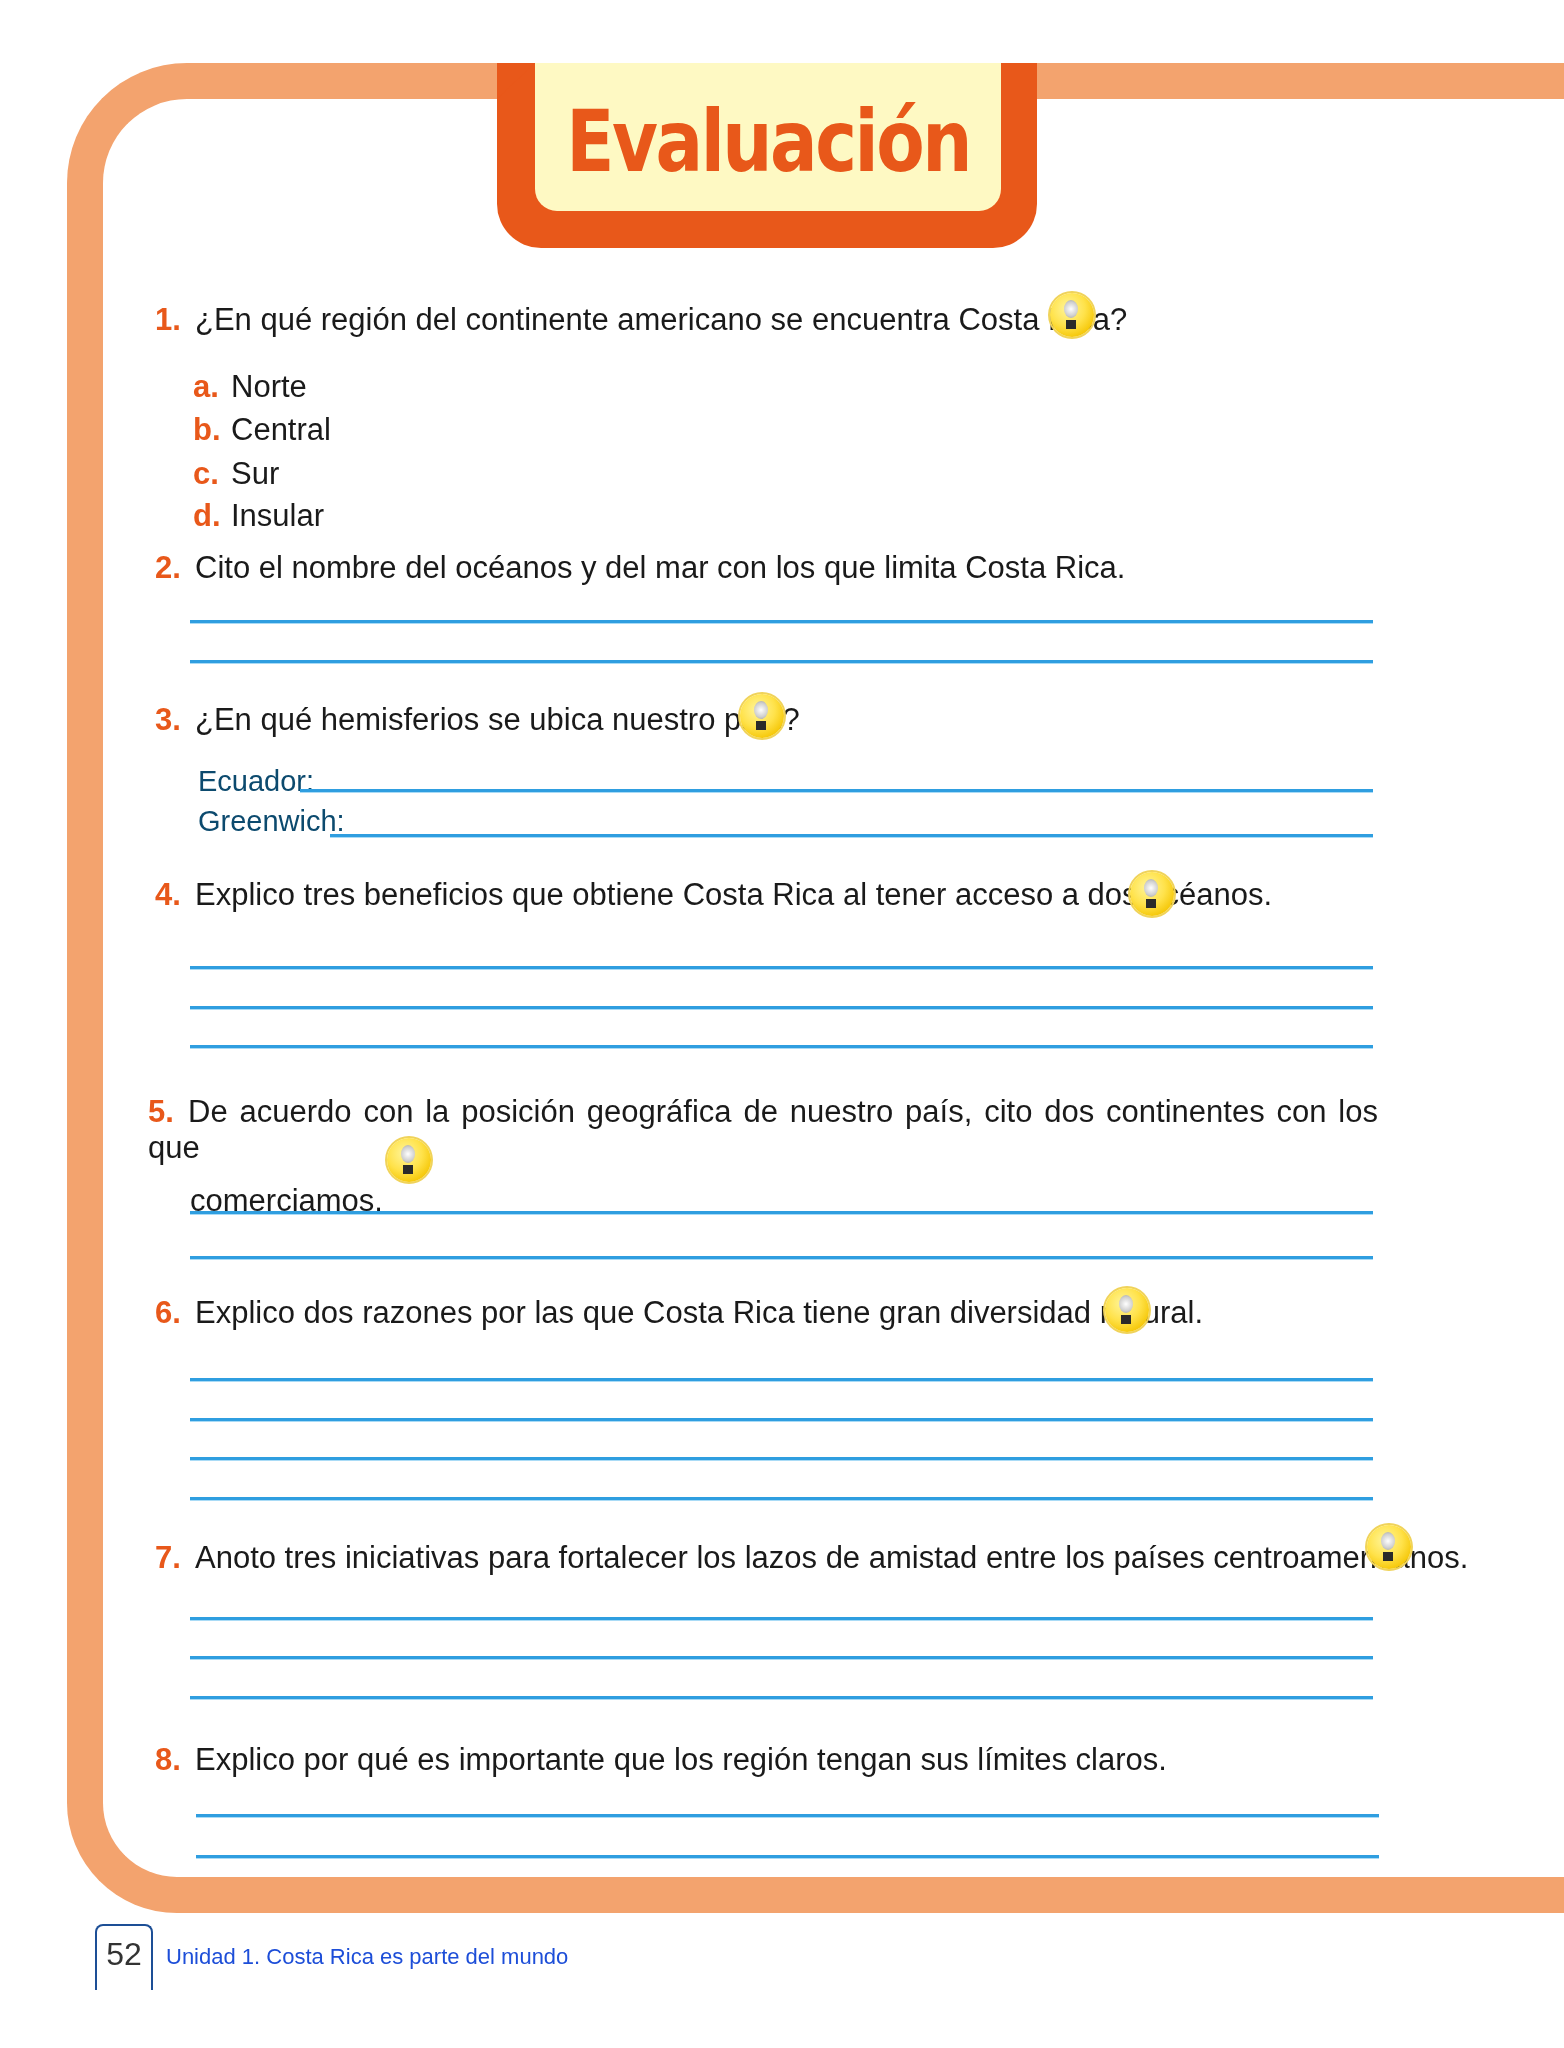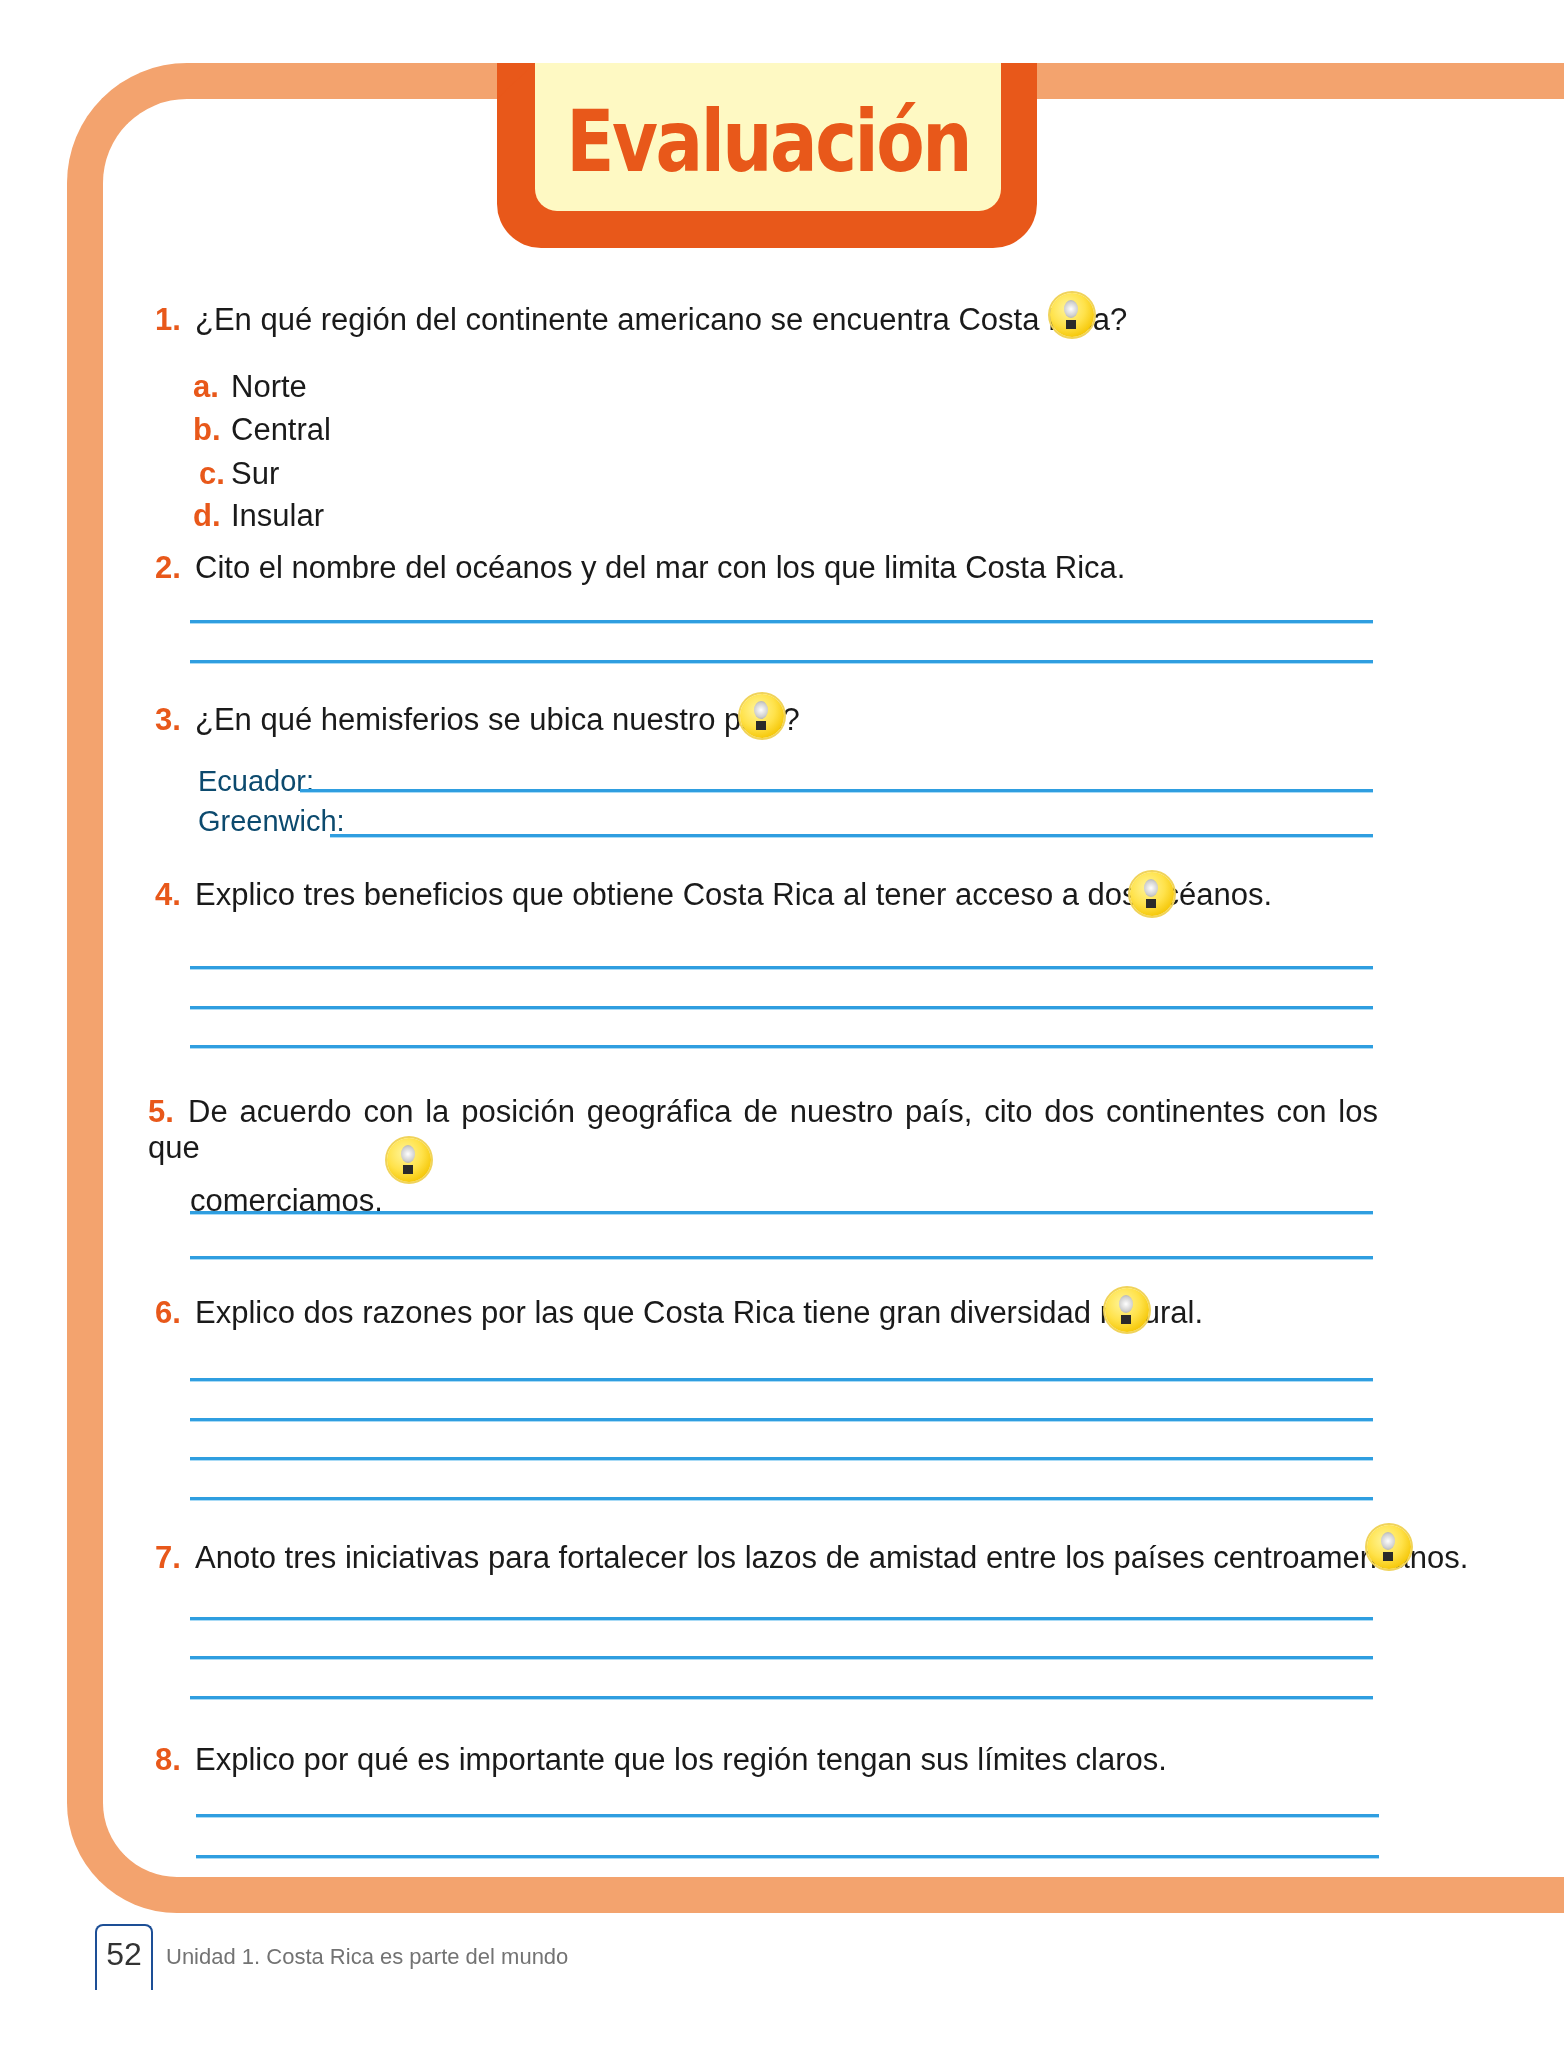--- a/index.html
+++ b/index.html
@@ -29,21 +29,21 @@
   .bulb { position: absolute; width: 44px; height: 44px; border-radius: 50%;
           background: radial-gradient(circle at 40% 35%, #fff59a 0%, #ffe24a 45%, #f4c400 80%, #d9a800 100%);
           box-shadow: 0 0 0 2px #f0d35a; }
   .bulb::before { content: ""; position: absolute; left: 14px; top: 7px; width: 14px; height: 18px; border-radius: 50%;
           background: radial-gradient(circle, #ffffff 0%, #cfcfcf 60%, #9a9a9a 100%); }
   .bulb::after { content: ""; position: absolute; left: 16px; top: 27px; width: 10px; height: 9px; background: #2a2a2a; }
   .page-box { position: absolute; left: 95px; top: 1924px; width: 58px; height: 66px;
           border: 2px solid #1d4f96; border-bottom: none; border-radius: 8px 8px 0 0; box-sizing: border-box;
           display: flex; align-items: flex-start; justify-content: center; }
   .page-num { font-size: 32px; color: #333; margin-top: 10px; }
-  .footer-text { position: absolute; left: 166px; top: 1944px; font-size: 22px; color: #737373; }
+  .footer-text { position: absolute; left: 166px; top: 1944px; font-size: 22px; color: #1d4ed8; }
 </style>
 </head>
 <body>
 
 <div class="frame-top-left"></div>
 <div class="frame-top-right"></div>
 <div class="frame-bottom-right"></div>
 
 <div class="tab"></div>
 <div class="tab-fold-l"></div>
@@ -55,21 +55,21 @@
 <div class="q" style="left:155px; top:302px;">
   <span class="num">1.</span><span>¿En qué región del continente americano se encuentra Costa Rica?</span>
 </div>
 <div class="bulb" style="left:1050px; top:293px;"></div>
 <div class="opt" style="top:369px;">
   <span class="lt">a.</span><span>Norte</span>
 </div>
 <div class="opt" style="top:412px;">
   <span class="lt">b.</span><span>Central</span>
 </div>
-<div class="opt" style="top:456px;text-align:center;">
+<div class="opt" style="top:456px;">
   <span class="lt">c.</span><span>Sur</span>
 </div>
 <div class="opt" style="top:498px;">
   <span class="lt">d.</span><span>Insular</span>
 </div>
 
 <div class="q" style="left:155px; top:550px;">
   <span class="num">2.</span><span>Cito el nombre del océanos y del mar con los que limita Costa Rica.</span>
 </div>
 <div class="line" style="left:190px; width:1183px; top:620px;"></div>

